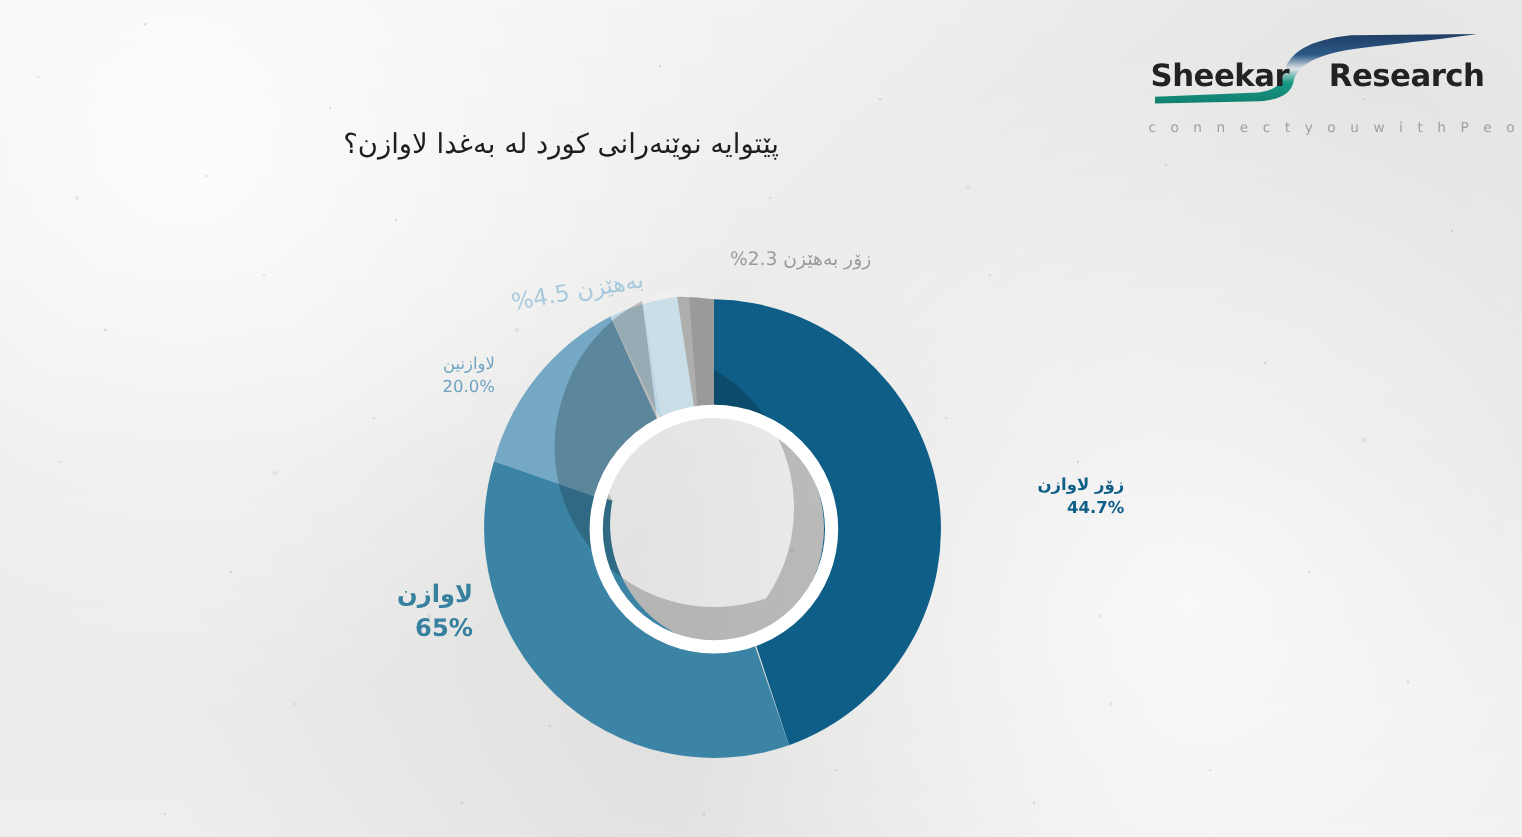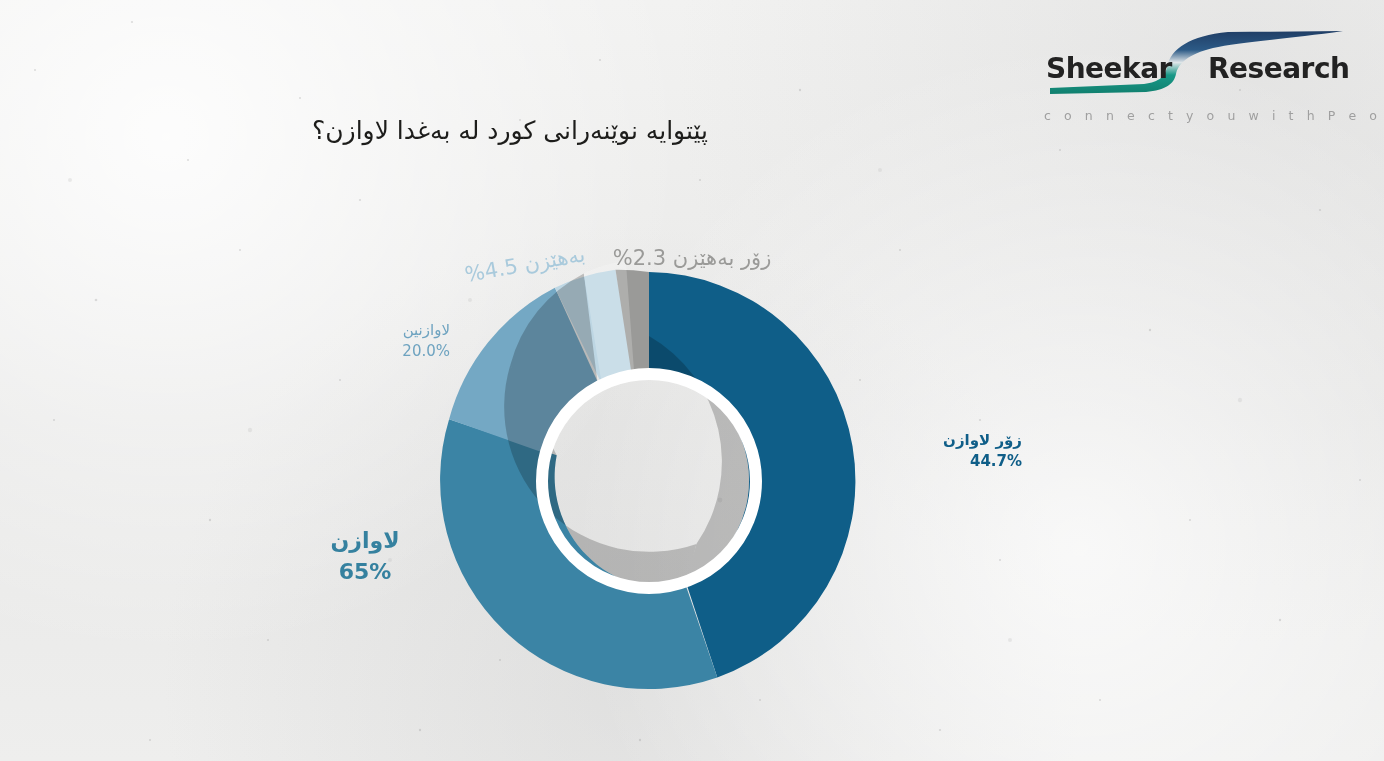--- a/index.html
+++ b/index.html
@@ -109,36 +109,36 @@
     font-weight: normal;
   }
   .slice-label .pct { display: block; }
   .slice-label .name { display: block; }
 
   #label-zor-lawazn {
     left: 862px; top: 430px; width: 160px; text-align: right;
     color: #0f5e88; font-weight: bold; font-size: 15px;
   }
   #label-lawazn {
-    left: 300px; top: 525px; width: 130px; text-align: center;
+    left: 300px; top: 525px; width: 130px; text-align: right;
     color: #35819f; font-weight: bold; font-size: 22px;
   }
   #label-lawaznin {
     left: 300px; top: 320px; width: 150px; text-align: right;
     color: #6ea3c0; font-size: 15px;
   }
   #label-behezin {
     left: 415px; top: 240px; width: 170px; text-align: right;
     color: #a9cadc; font-size: 21px;
     transform: rotate(-10deg);
     transform-origin: 100% 50%;
   }
   #label-zor-behezin {
-    left: 592px; top: 244px; width: 200px; text-align: center;
-    color: #9a9a98; font-size: 21px;
+    left: 592px; top: 224px; width: 200px; text-align: right;
+    color: #9a9a98; font-size: 17px;
   }
   #label-behezin .oneline,
   #label-zor-behezin .oneline { display: inline; }
 </style>
 </head>
 <body>
 
 <div id="slide">
 
   <svg id="grain" viewBox="0 0 1384 761" preserveAspectRatio="none">

